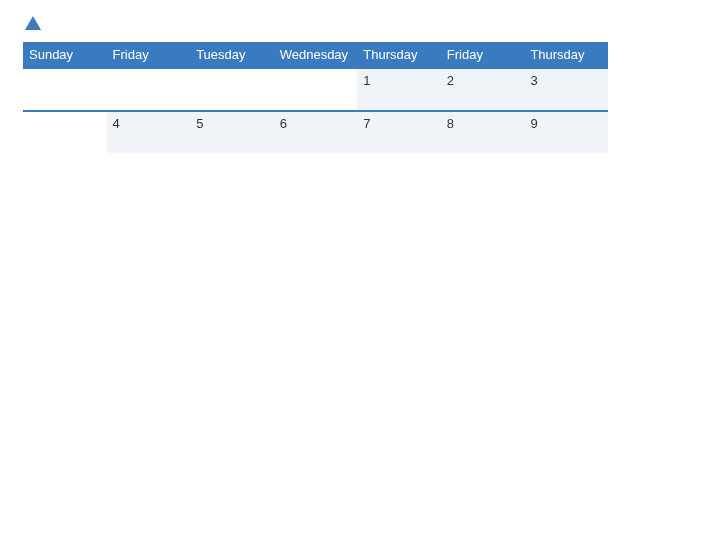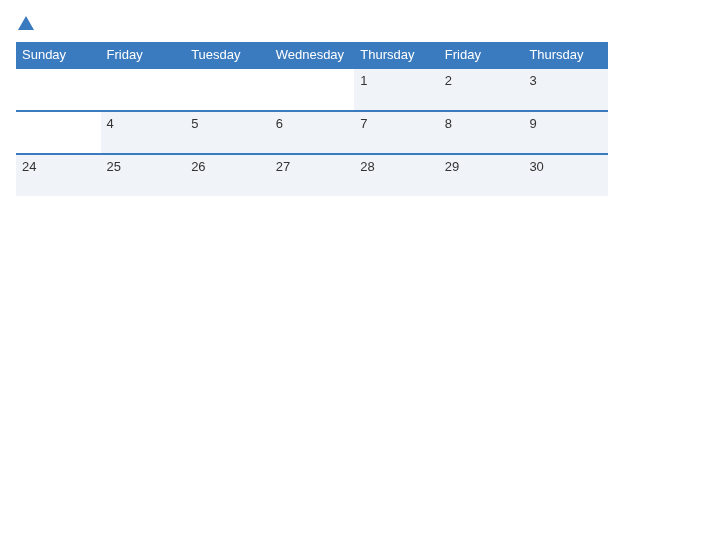--- a/index.html
+++ b/index.html
@@ -7,21 +7,21 @@
       width: 712px;
       height: 550px;
       background: #fff;
       font-family: Arial, sans-serif;
       overflow: hidden;
     }
     .page {
       width: 628px;
       height: 550px;
       background: #fff;
-      padding: 16px 20px 12px 16px;
+      padding: 16px 20px 12px 23px;
     }
     .header {
       display: flex;
       align-items: center;
       justify-content: space-between;
       margin-bottom: 10px;
     }
     .logo {
       display: flex;
       align-items: flex-end;
@@ -154,24 +154,15 @@
         </tr>
         <tr>
           <td class="empty"></td>
           <td><span class="day-num">4</span></td>
           <td><span class="day-num">5</span></td>
           <td><span class="day-num">6</span></td>
           <td><span class="day-num">7</span></td>
           <td><span class="day-num">8</span></td>
           <td><span class="day-num">9</span></td>
         </tr>
-        <tr>
-          <td><span class="day-num">24</span></td>
-          <td><span class="day-num">25</span></td>
-          <td><span class="day-num">26</span></td>
-          <td><span class="day-num">27</span></td>
-          <td><span class="day-num">28</span></td>
-          <td><span class="day-num">29</span></td>
-          <td><span class="day-num">30</span></td>
-        </tr>
       </tbody>
   </table>
 </div>
 
 </body></html>

